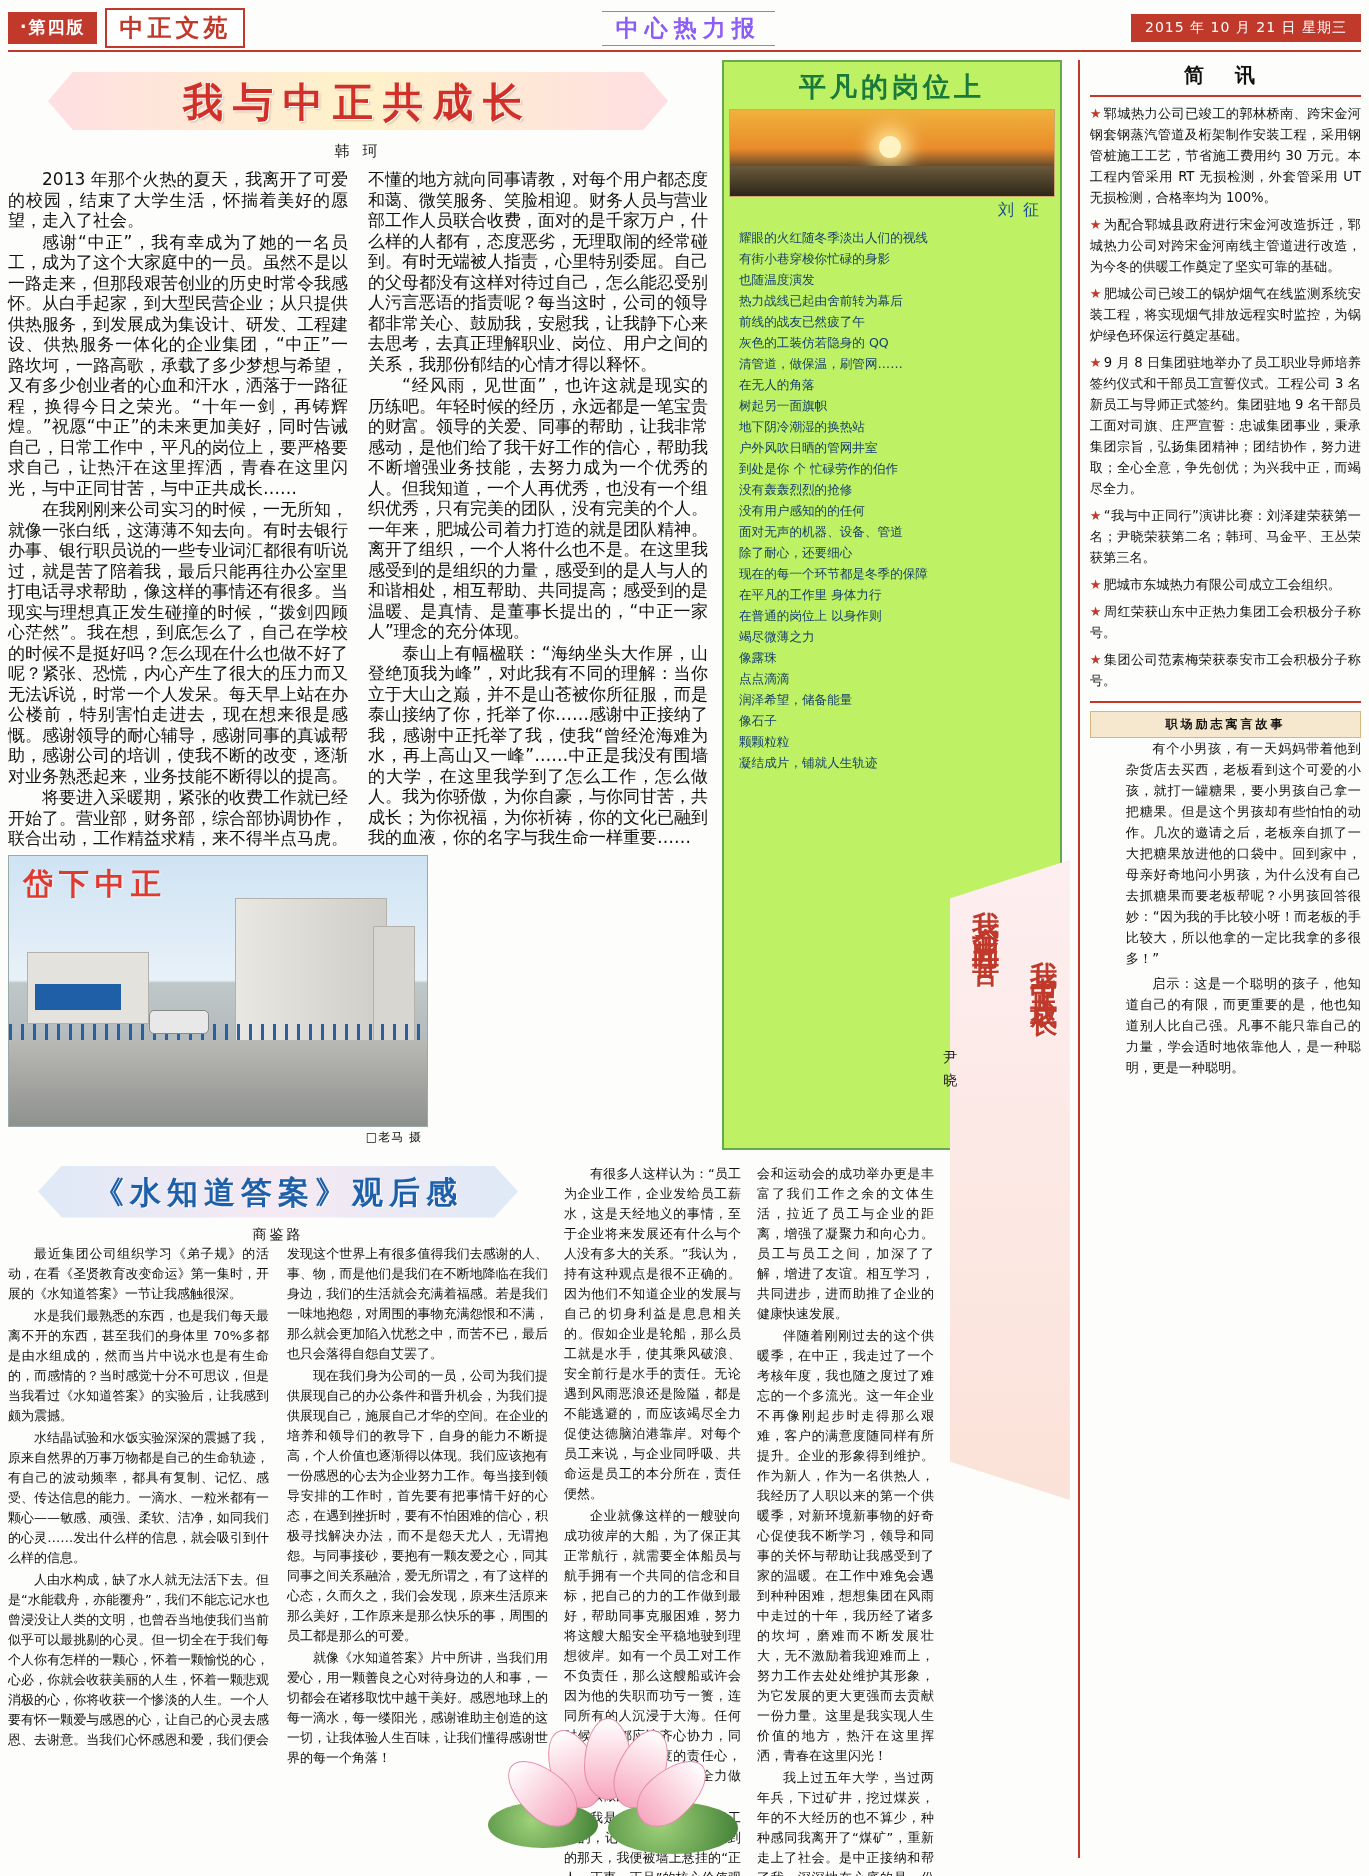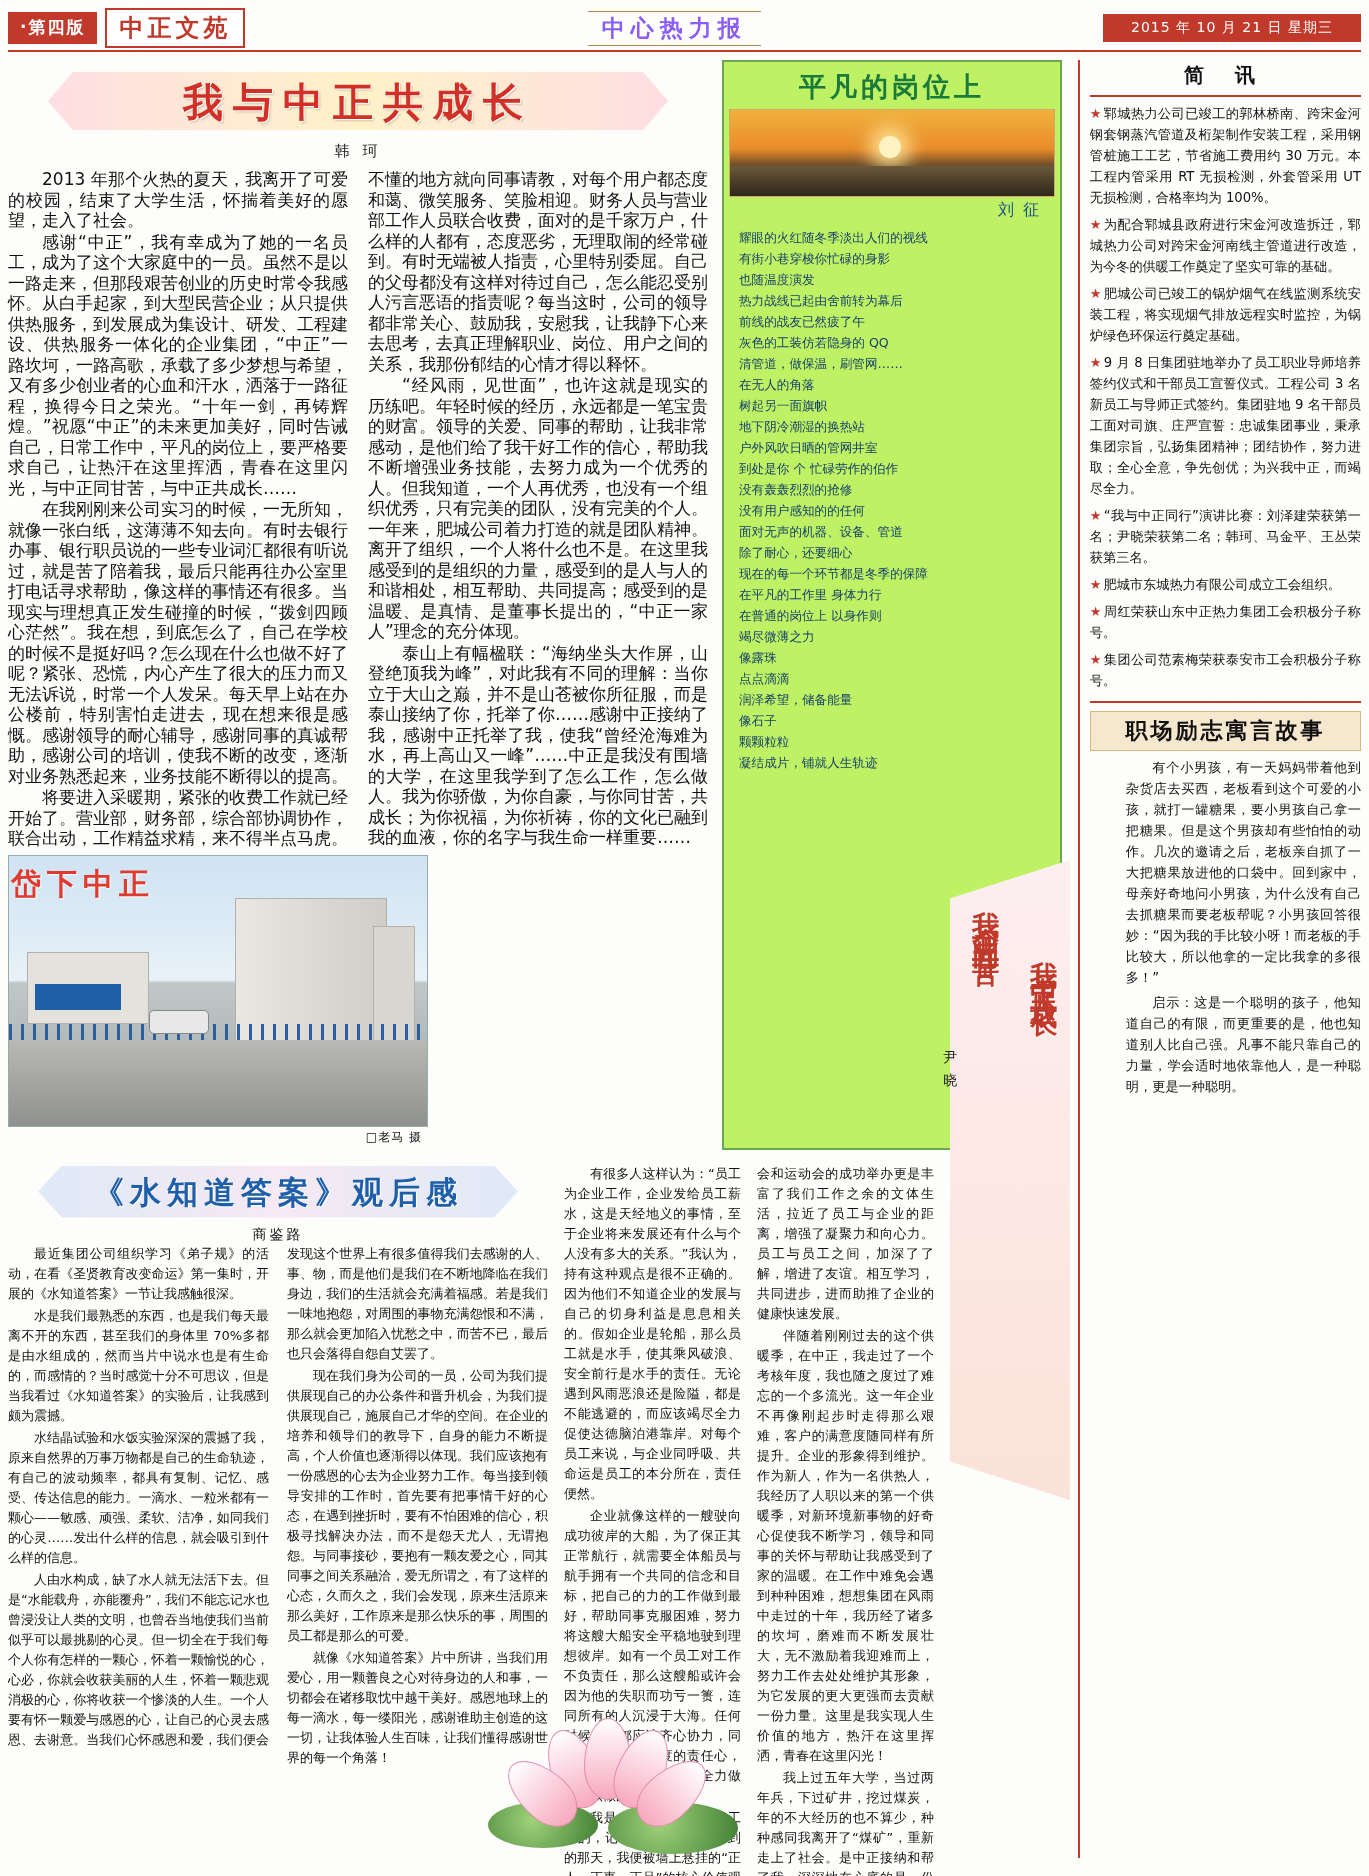--- a/index.html
+++ b/index.html
@@ -23,21 +23,21 @@
     border:2px solid #c0392b;color:#c0392b;font-size:24px;font-weight:bold;
     letter-spacing:4px;padding:2px 12px;margin-left:8px;background:#fff;
   }
   .mh-center{flex:1;display:flex;align-items:center;justify-content:center;}
   .paper-name{
     font-family:"DejaVu Serif","Liberation Serif",serif;
     font-size:23px;color:#8b5cf6;letter-spacing:6px;font-weight:bold;
     border-bottom:1px solid #b08a52;border-top:1px solid #b08a52;padding:1px 14px;
   }
   .mh-right{display:flex;align-items:center;}
-  .issue-date{background:#c0392b;color:#fff;font-size:14px;padding:5px 28px;letter-spacing:1px;}
+  .issue-date{background:#c0392b;color:#fff;font-size:14px;padding:5px 14px;letter-spacing:1px;}
 
   
   .body-grid{display:flex;gap:8px;margin-top:8px;height:1798px;}
   .col-main{width:1065px;position:relative;}
   .col-right{width:272px;border-left:2px solid #c0392b;padding-left:10px;position:relative;}
 
   
   .headline-wrap{position:relative;height:74px;margin:6px 0 2px 0;}
   .diamond{
     position:absolute;top:6px;left:40px;width:620px;height:58px;
@@ -86,21 +86,21 @@
     overflow:hidden;
   }
   .photo .bldg1{position:absolute;right:40px;top:42px;width:150px;height:168px;background:linear-gradient(90deg,#e9e7e2,#cfcdc8);border:1px solid #b4b1ab;}
   .photo .bldg2{position:absolute;right:12px;top:70px;width:40px;height:140px;background:#d8d6d0;border:1px solid #b4b1ab;}
   .photo .bldg3{position:absolute;left:18px;top:96px;width:120px;height:70px;background:#e4e2dc;border:1px solid #b4b1ab;}
   .photo .police{position:absolute;left:26px;top:128px;width:86px;height:26px;background:#1e5fa8;}
   .photo .road2{position:absolute;left:0;right:0;bottom:0;height:86px;background:linear-gradient(180deg,#b9b9b5,#8f918e);}
   .photo .fence{position:absolute;left:0;right:0;bottom:86px;height:16px;background:repeating-linear-gradient(90deg,#2b5f9e 0 3px,transparent 3px 12px);}
   .photo .car{position:absolute;left:140px;bottom:92px;width:58px;height:22px;background:#e8e8e8;border:1px solid #888;border-radius:5px;}
   .photo-caption-overlay{
-    position:absolute;left:2px;top:8px;font-size:30px;font-weight:bold;color:#e03a2f;letter-spacing:6px;
+    position:absolute;left:14px;top:8px;font-size:30px;font-weight:bold;color:#e03a2f;letter-spacing:6px;
     font-family:"DejaVu Serif","Liberation Serif",serif;text-shadow:1px 1px 2px rgba(255,255,255,.9);
   }
   .photo-credit{font-size:12px;text-align:right;padding:2px 6px 0 0;letter-spacing:1px;}
 
   
   .h2-wrap{position:relative;height:66px;margin-top:6px;}
   .h2-diamond{
     position:absolute;top:6px;left:30px;width:480px;height:52px;
     background:linear-gradient(90deg,#dfe9f7,#f6e9f3 50%,#dfe9f7);
     clip-path:polygon(5% 0,95% 0,100% 50%,95% 100%,5% 100%,0 50%);
@@ -135,21 +135,21 @@
   .brief-title{
     text-align:center;font-size:20px;font-weight:bold;letter-spacing:12px;
     font-family:"DejaVu Serif","Liberation Serif",serif;padding:2px 0 6px;
   }
   .brief-rule{border-bottom:2px solid #c0392b;margin-bottom:6px;}
   .brief-item{font-size:13.2px;line-height:21px;text-align:justify;margin-bottom:6px;}
   .star{color:#c0392b;font-size:13px;margin-right:2px;}
   .right-sep{border-top:2px solid #c0392b;margin:10px 0 8px;}
   .story-title{
     background:#f6e8cf;border:1px solid #d9b77c;text-align:center;
-    font-size:22px;font-weight:bold;letter-spacing:3px;padding:4px 0;margin-bottom:6px;
+    font-size:12px;font-weight:bold;letter-spacing:3px;padding:4px 0;
   }
   .story-body{font-size:13.2px;line-height:21px;text-align:justify;margin-left:36px;}
   .story-body p{margin:0 0 4px 0;text-indent:2em;}
 </style>
 </head>
 <body>
 
 <div class="page">
 
   <div class="masthead">

